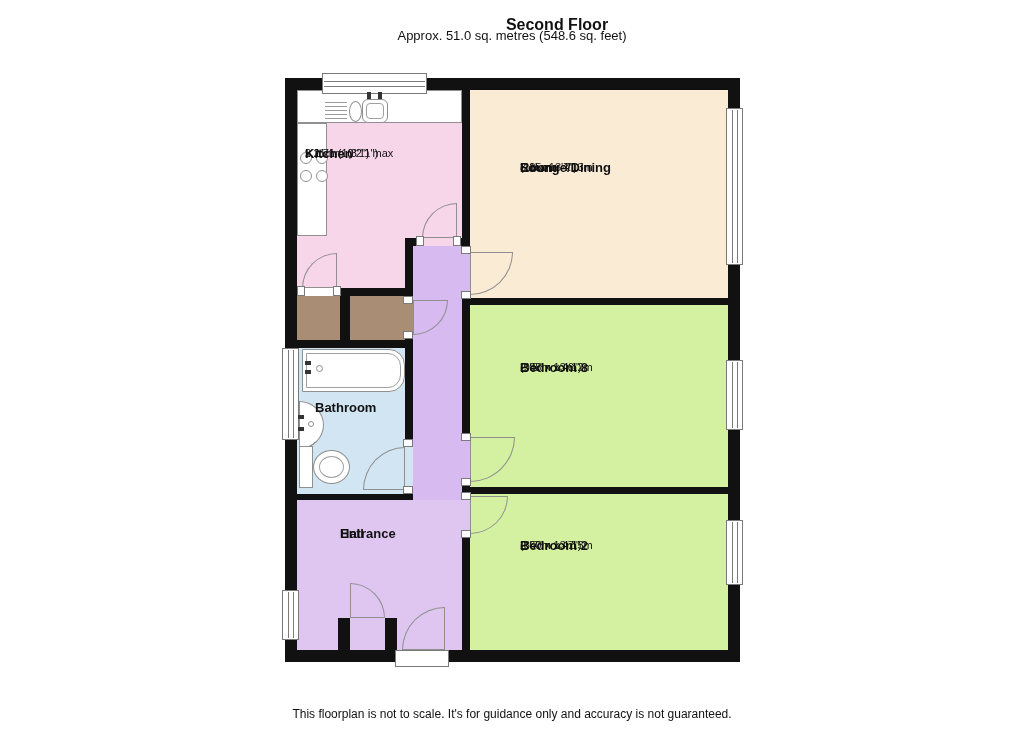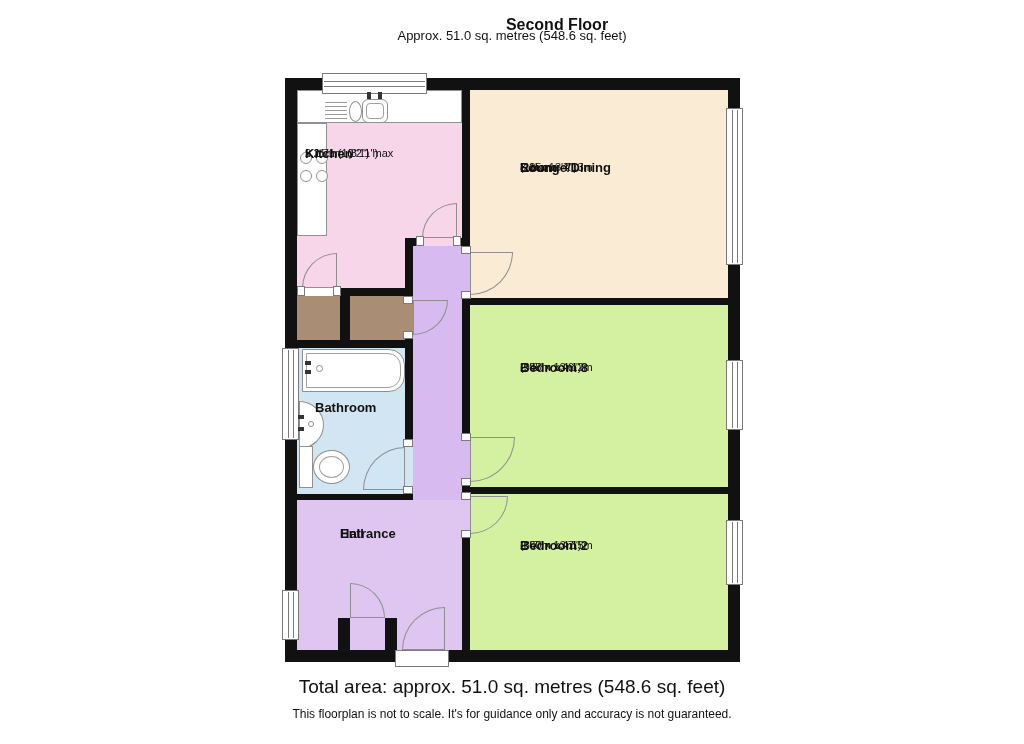--- a/index.html
+++ b/index.html
@@ -174,15 +174,14 @@
     </div>
     <div class="label" style="left:30px;top:322px;width:80px;">
       <div class="rname">Bathroom</div>
     </div>
     <div class="label" style="left:55px;top:448px;width:90px;">
       <div class="rname">Entrance</div>
       <div class="rname">Hall</div>
     </div>
   </div>
 
-  <div class="ctr total">Total area: approx. 51.0 sq. metres (548.6 sq. feet)</div>
   <div class="ctr disclaimer">This floorplan is not to scale. It's for guidance only and accuracy is not guaranteed.</div>
 </div>
 
 </body></html>

